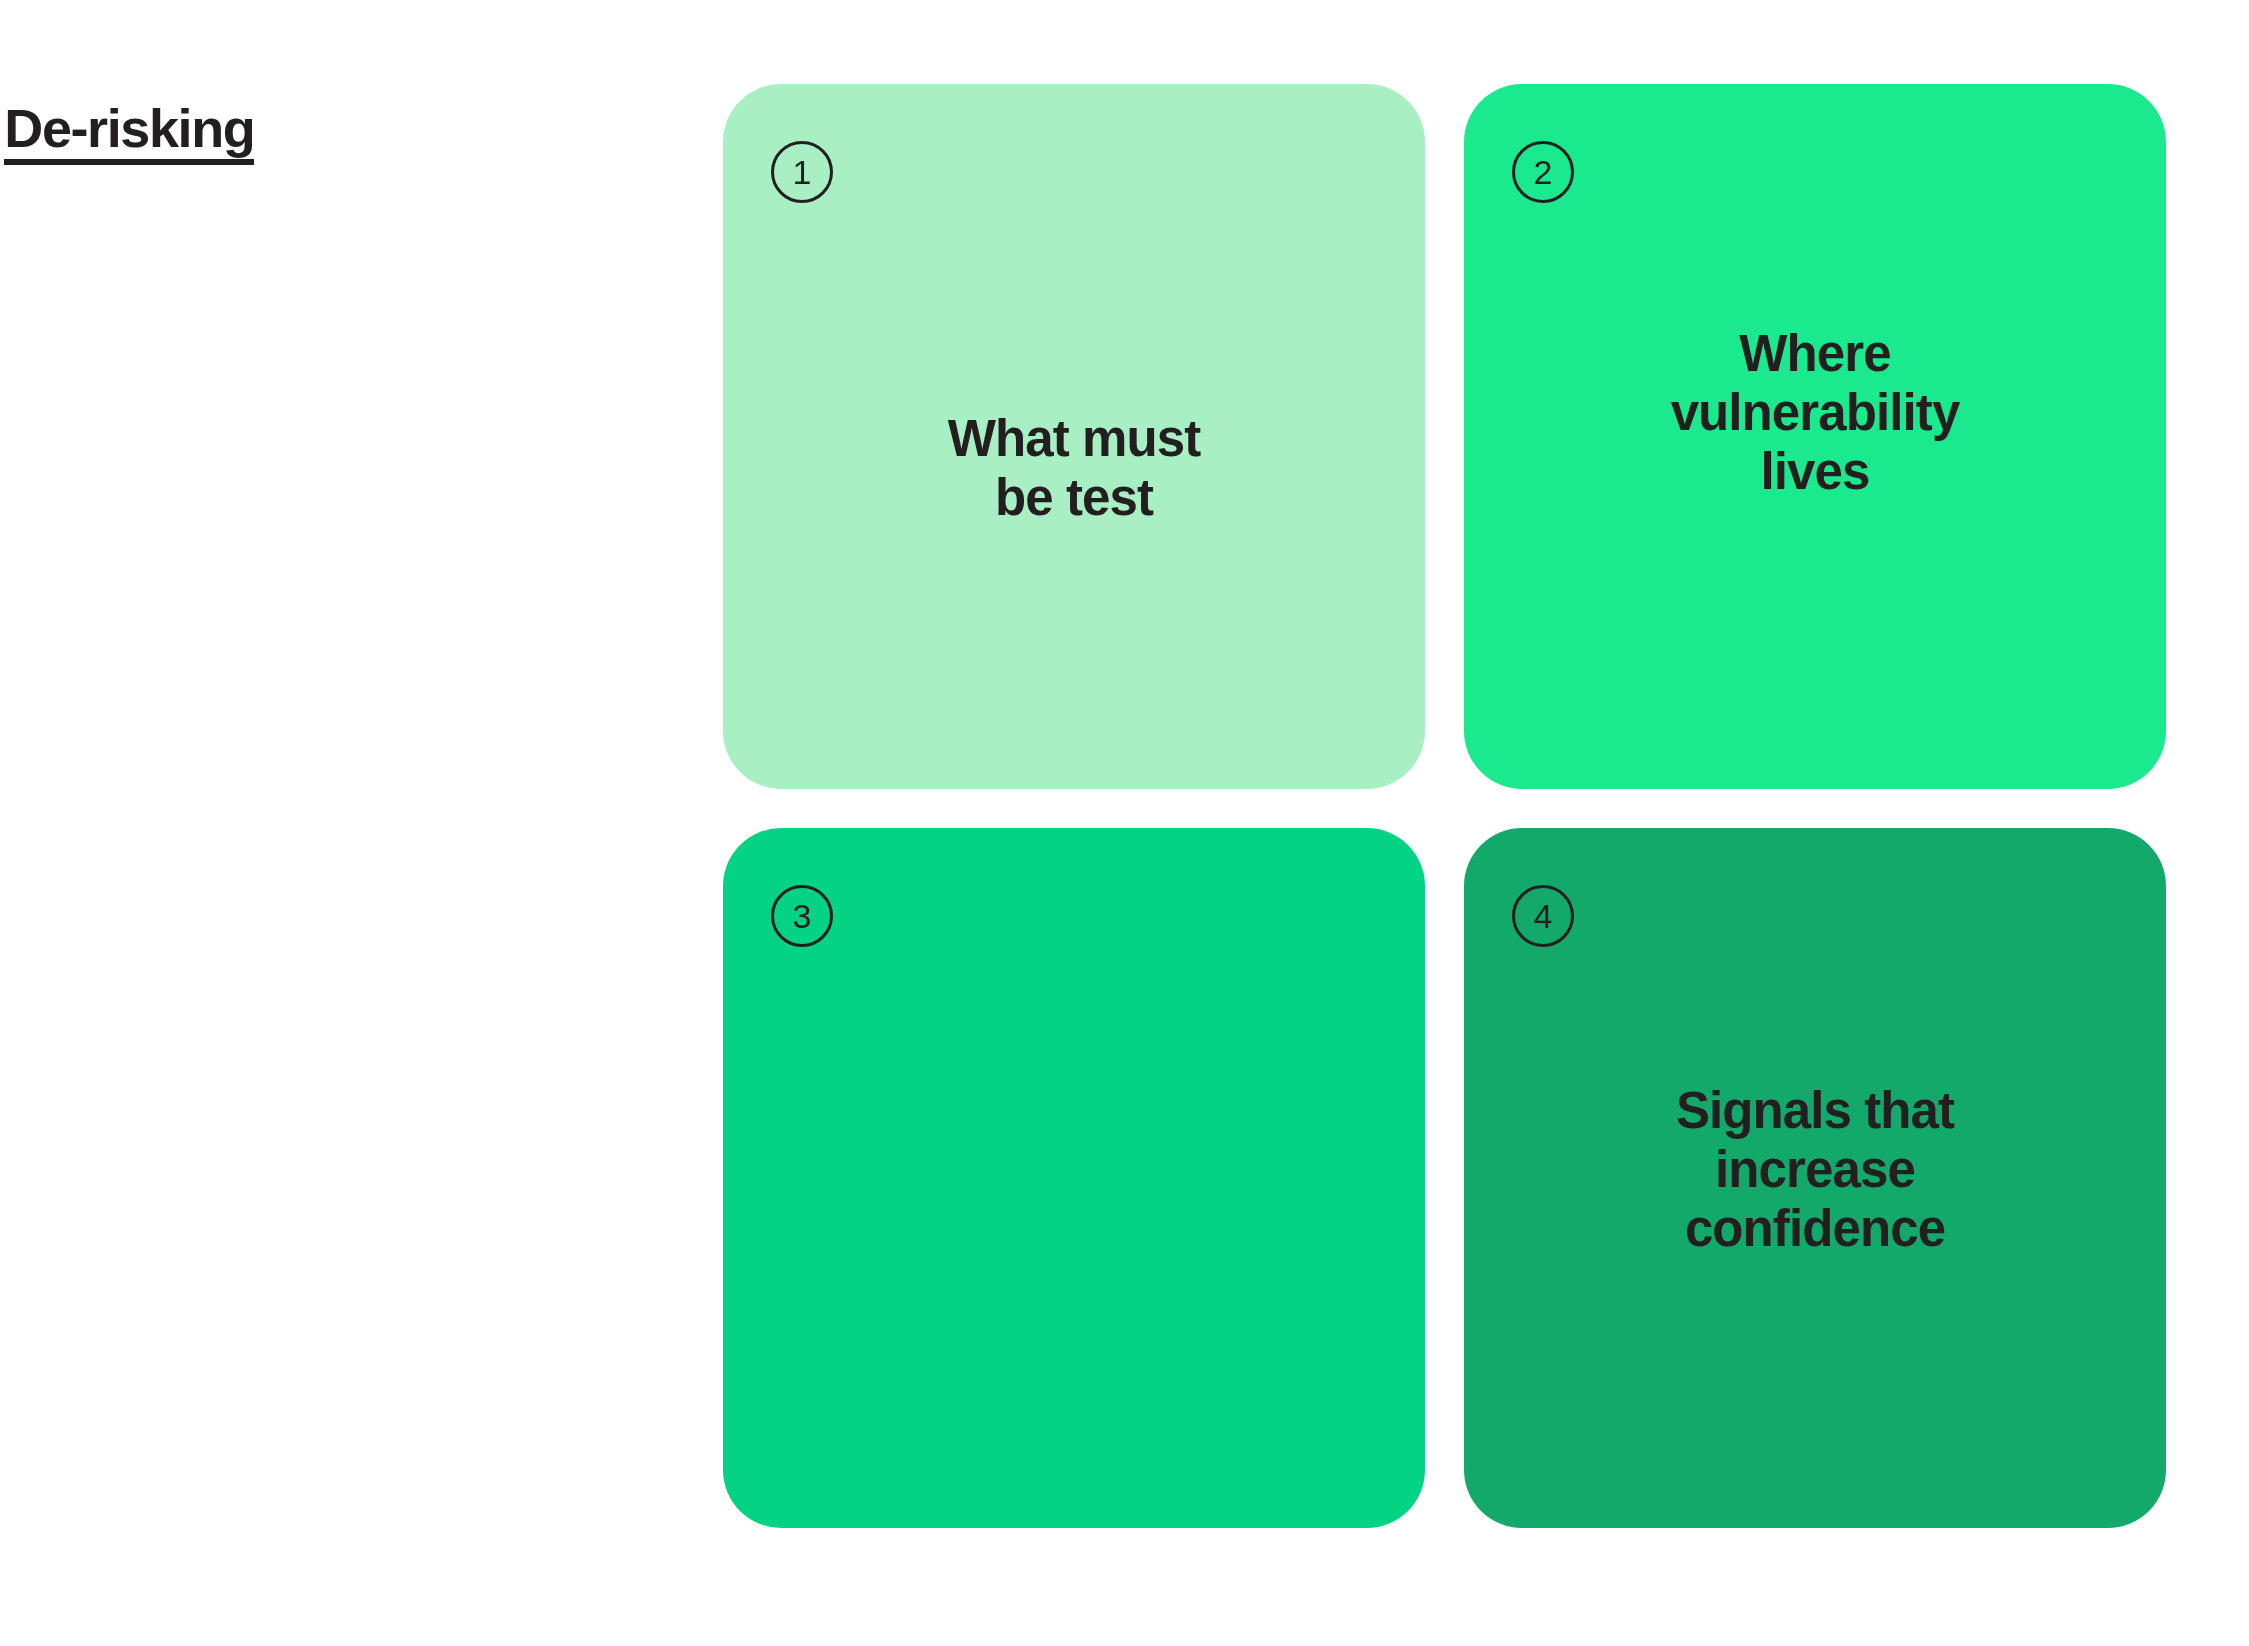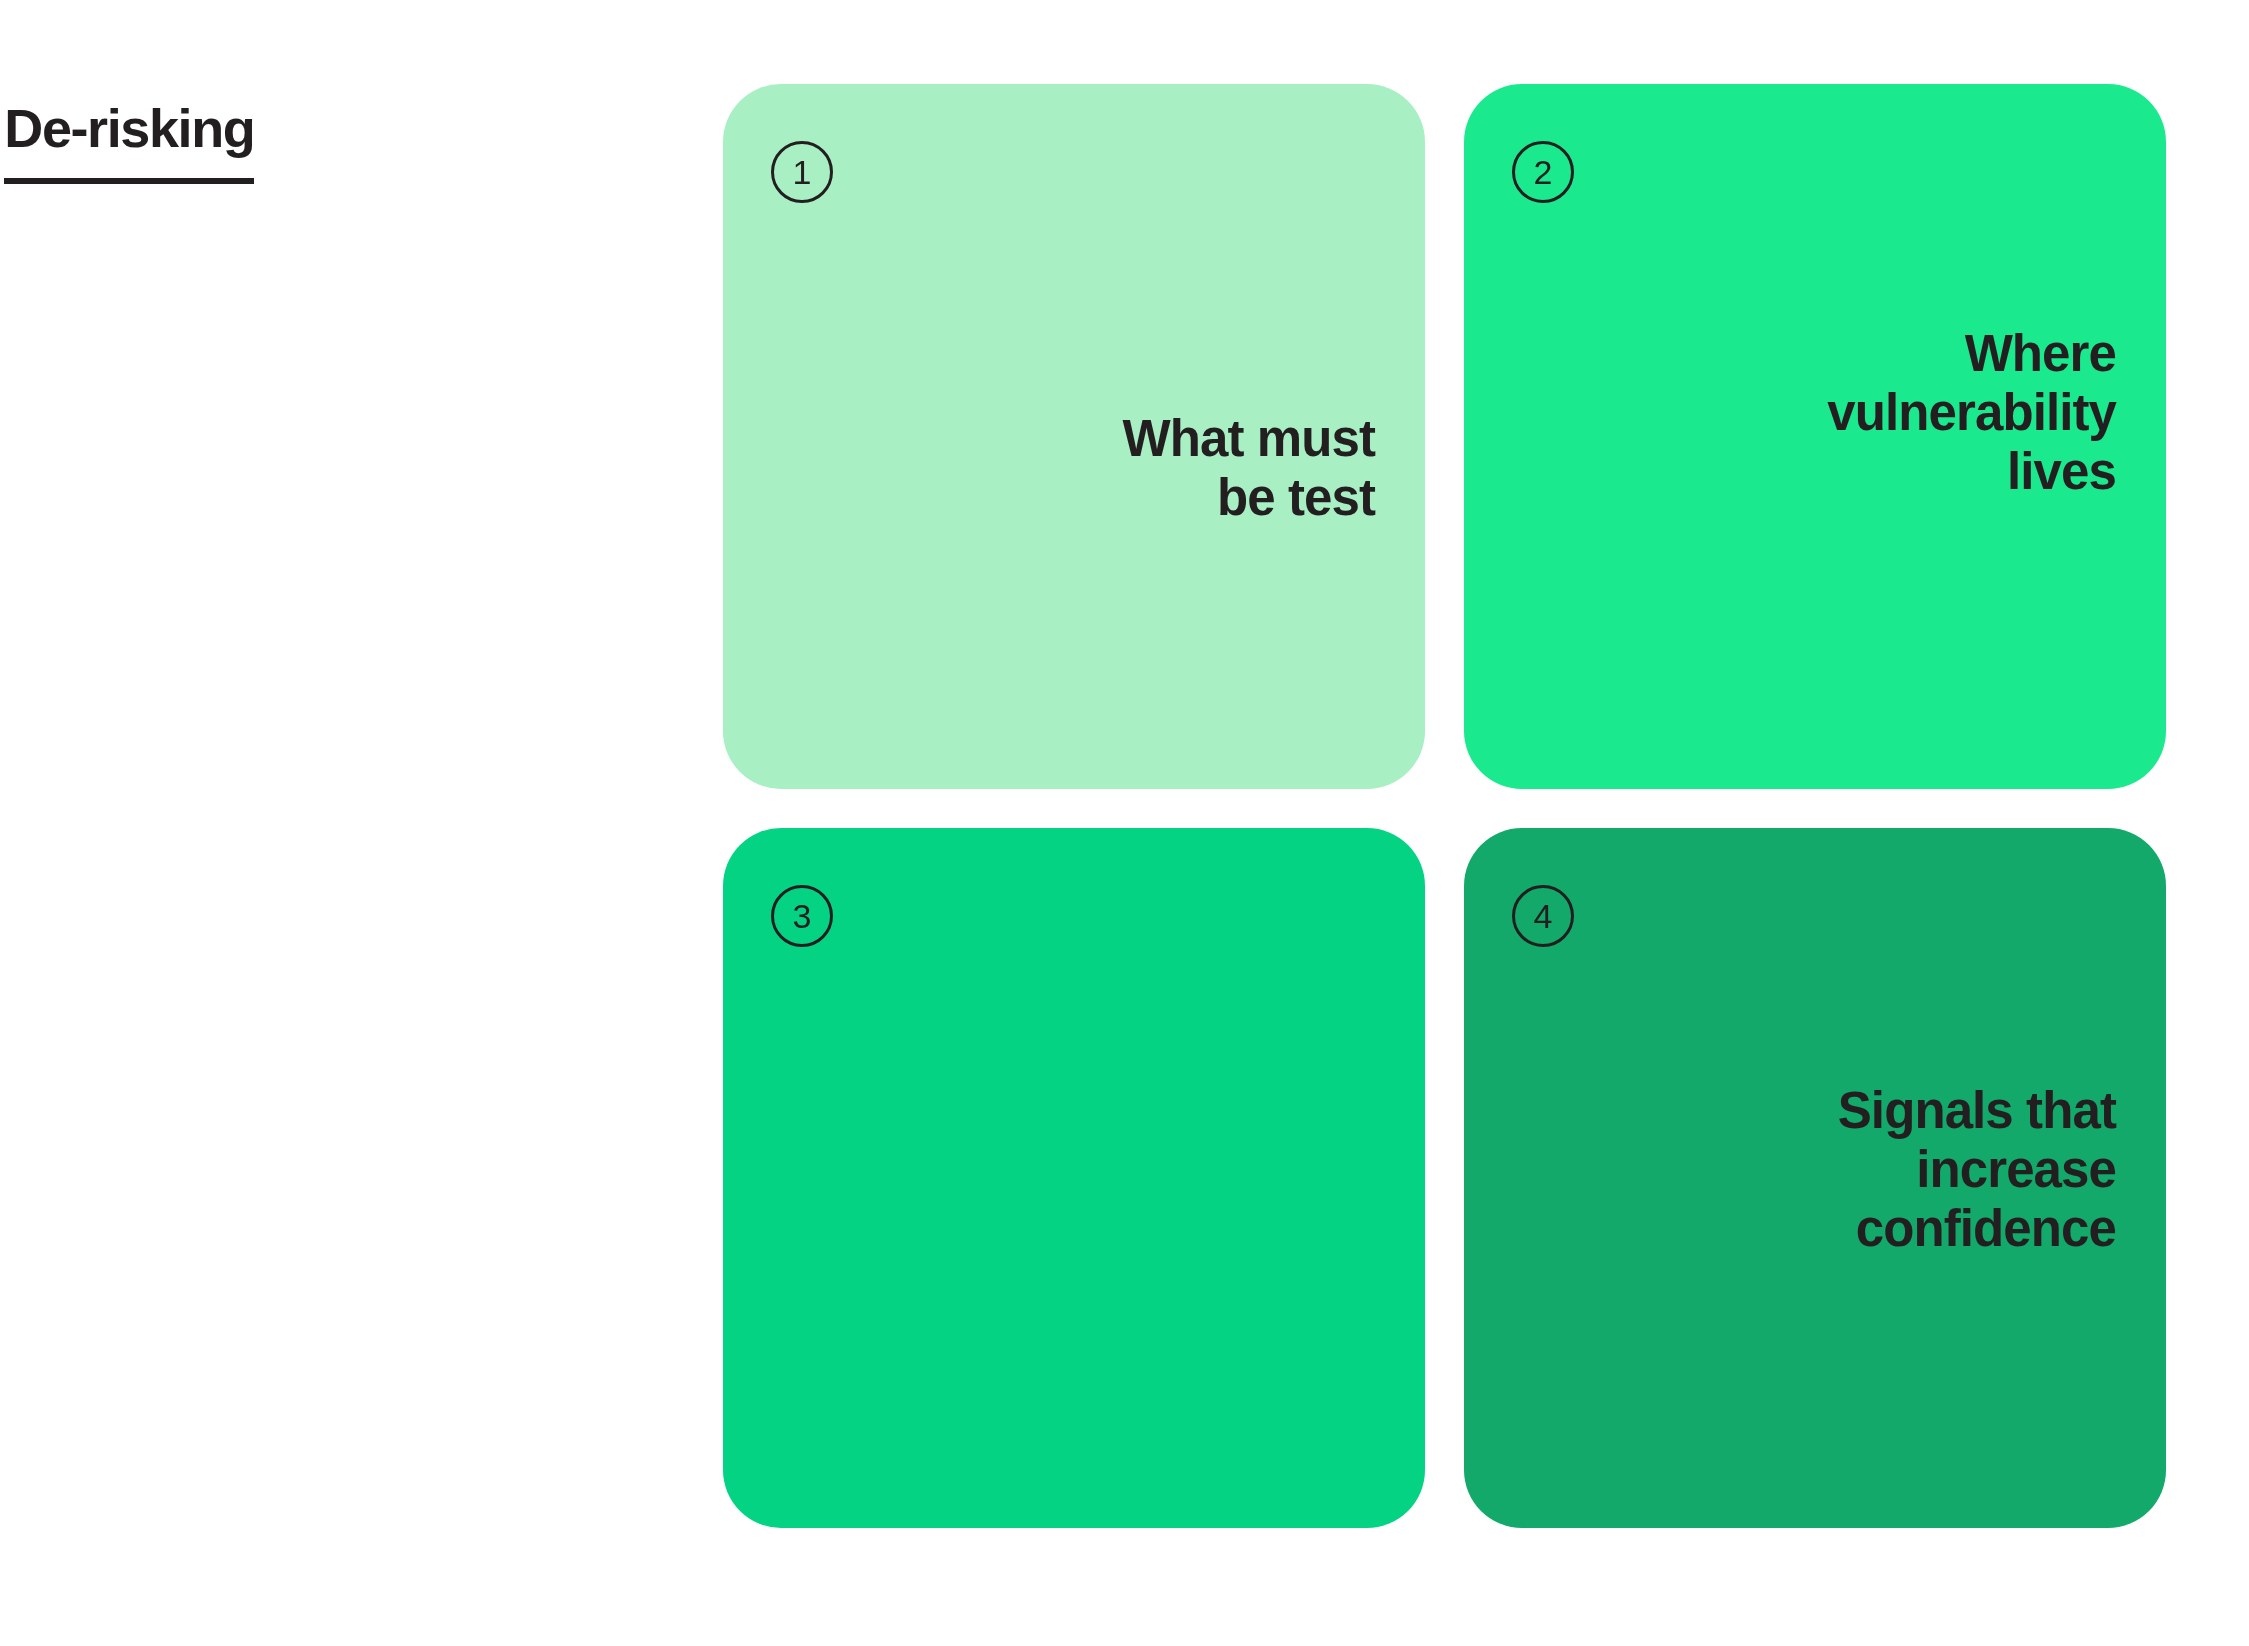--- a/index.html
+++ b/index.html
@@ -28,21 +28,21 @@
     margin-bottom: 12px;
   }
   .title-line {
     display: inline-block;
     font-size: 54px;
     font-weight: 700;
     line-height: 1.02;
     letter-spacing: -1.4px;
     color: #231f20;
     border-bottom: 6px solid #231f20;
-    padding-bottom: 22px;
+    padding-bottom: 3px;
     white-space: nowrap;
   }
 
   
   #card-grid {
     position: absolute;
     left: 723px;
     top: 84px;
     width: 1443px;
     height: 1445px;
@@ -75,21 +75,21 @@
     font-size: 34px;
     font-weight: 400;
     color: #231f20;
     line-height: 1;
   }
 
   .card-text {
     position: absolute;
     left: 0;
     right: 0;
-    text-align: right;
+    text-align: center;
     font-size: 51px;
     font-weight: 700;
     line-height: 1.16;
     letter-spacing: -0.9px;
     color: #231f20;
     padding: 0 50px;
     box-sizing: border-box;
     white-space: pre-line;
   }
 

